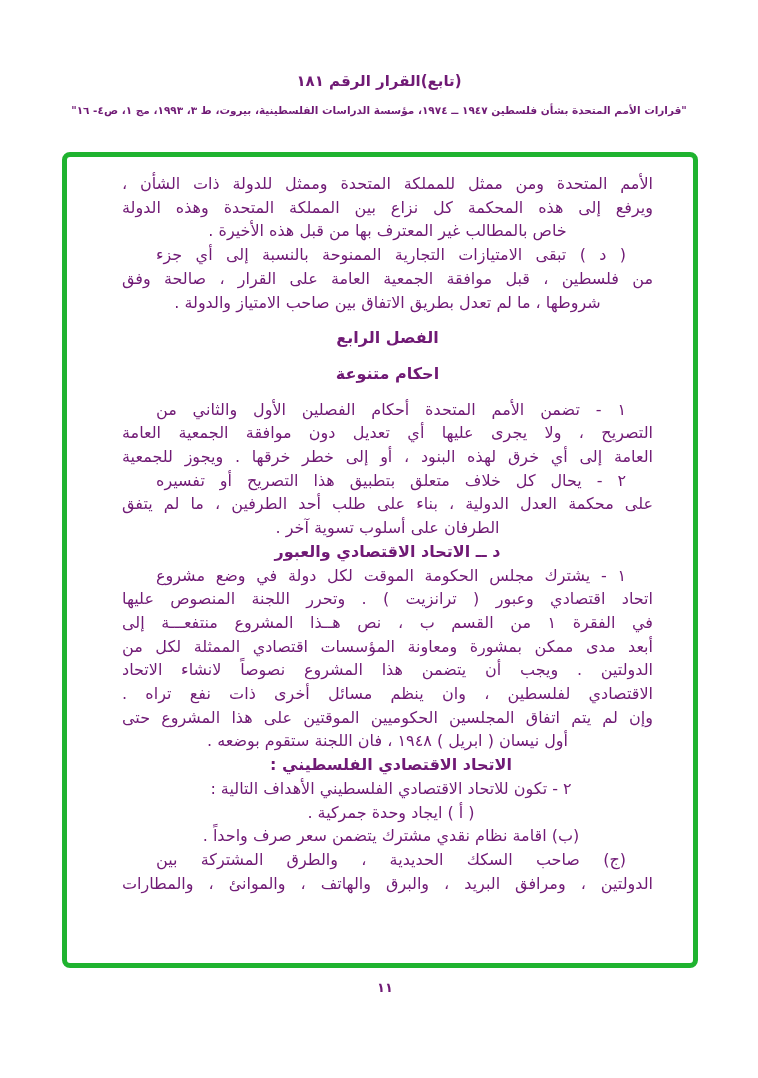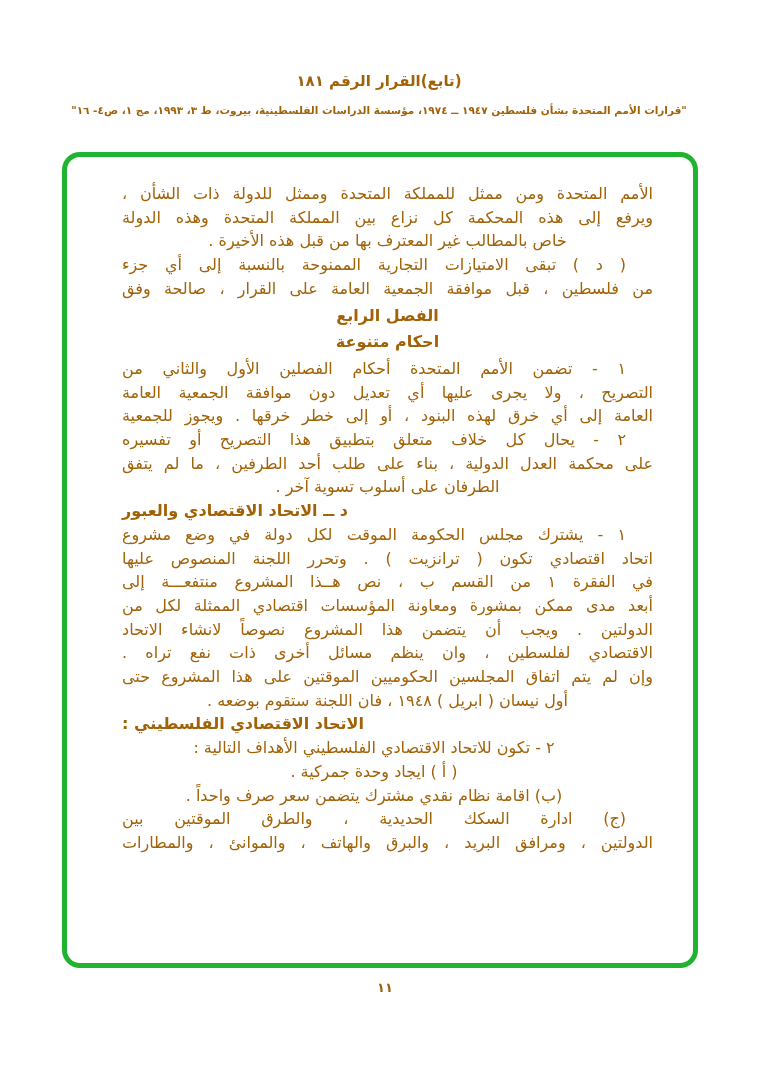--- a/index.html
+++ b/index.html
@@ -10,90 +10,91 @@
   .header-title{
     position:absolute;top:72px;left:0;right:0;text-align:center;
     font-size:15px;font-weight:700;
   }
   .header-citation{
     position:absolute;top:104px;left:0;right:0;text-align:center;
     font-size:10.5px;font-weight:700;white-space:nowrap;
   }
   .annotation-box{
     position:absolute;left:62px;top:152px;width:636px;height:816px;
-    border:5px solid #1fb32f;border-radius:18px;box-sizing:border-box;
-    padding:25px 40px 0 55px;
+    border:5px solid #1fb32f;border-radius:8px;box-sizing:border-box;
+    padding:15px 40px 0 55px;
   }
   .doc-body{font-size:16px;line-height:23.7px;text-align:right;}
   .para{margin:0;}
   .line{display:block;text-align:center;}
   .line.j{text-align:justify;text-align-last:justify;text-justify:inter-word;}
-  .line.ind,.h-right.ind{padding-right:27px;}
-  .h-center{text-align:center;font-weight:700;margin:3px 0;}
-  .h-right{text-align:left;font-weight:700;}
+  .line.ind,.h-right.ind{padding-right:27px;margin-left:34px;}
+  .h-center{text-align:center;font-weight:700;margin:12px 0;}
+  .h-right{text-align:center;font-weight:700;}
   .footer-pagenum{
     position:absolute;top:980px;left:0;right:0;text-align:center;
     font-size:13px;font-weight:700;margin-left:12px;
   }
 </style>
 </head>
 <body>
 
-<div class="page" style="background: rgb(255, 255, 255); color: #a16207;">
+<div class="page" style="background: rgb(255, 255, 255); color: #701a75;">
 
   <div class="header-title">(تابع)القرار الرقم ١٨١</div>
 
   <div class="header-citation">"قرارات الأمم المتحدة بشأن فلسطين ١٩٤٧ ــ ١٩٧٤، مؤسسة الدراسات الفلسطينية، بيروت، ط ٣، ١٩٩٣، مج ١، ص٤- ١٦"</div>
 
   <div class="annotation-box" style="border-color: rgb(31, 179, 47);">
     <div class="doc-body">
         <div class="para">
           <div class="line j">الأمم المتحدة ومن ممثل للمملكة المتحدة وممثل للدولة ذات الشأن ،</div>
           <div class="line j">ويرفع إلى هذه المحكمة كل نزاع بين المملكة المتحدة وهذه الدولة</div>
           <div class="line">خاص بالمطالب غير المعترف بها من قبل هذه الأخيرة .</div>
         </div>
         <div class="para">
           <div class="line j ind">( د ) تبقى الامتيازات التجارية الممنوحة بالنسبة إلى أي جزء</div>
           <div class="line j">من فلسطين ، قبل موافقة الجمعية العامة على القرار ، صالحة وفق</div>
+          <div class="line">شروطها ، ما لم تعدل بطريق الاتفاق بين صاحب الامتياز والدولة .</div>
         </div>
         <div class="h-center">الفصل الرابع</div>
         <div class="h-center">احكام متنوعة</div>
         <div class="para">
           <div class="line j ind">١ - تضمن الأمم المتحدة أحكام الفصلين الأول والثاني من</div>
           <div class="line j">التصريح ، ولا يجرى عليها أي تعديل دون موافقة الجمعية العامة</div>
           <div class="line j">العامة إلى أي خرق لهذه البنود ، أو إلى خطر خرقها . ويجوز للجمعية</div>
         </div>
         <div class="para">
           <div class="line j ind">٢ - يحال كل خلاف متعلق بتطبيق هذا التصريح أو تفسيره</div>
           <div class="line j">على محكمة العدل الدولية ، بناء على طلب أحد الطرفين ، ما لم يتفق</div>
           <div class="line">الطرفان على أسلوب تسوية آخر .</div>
         </div>
         <div class="h-right">د ــ الاتحاد الاقتصادي والعبور</div>
         <div class="para">
           <div class="line j ind">١ - يشترك مجلس الحكومة الموقت لكل دولة في وضع مشروع</div>
-          <div class="line j">اتحاد اقتصادي تكون ( ترانزيت ) . وتحرر اللجنة المنصوص عليها</div>
+          <div class="line j">اتحاد اقتصادي وعبور ( ترانزيت ) . وتحرر اللجنة المنصوص عليها</div>
           <div class="line j">في الفقرة ١ من القسم ب ، نص هــذا المشروع منتفعـــة إلى</div>
           <div class="line j">أبعد مدى ممكن بمشورة ومعاونة المؤسسات اقتصادي الممثلة لكل من</div>
           <div class="line j">الدولتين . ويجب أن يتضمن هذا المشروع نصوصاً لانشاء الاتحاد</div>
           <div class="line j">الاقتصادي لفلسطين ، وان ينظم مسائل أخرى ذات نفع تراه .</div>
           <div class="line j">وإن لم يتم اتفاق المجلسين الحكوميين الموقتين على هذا المشروع حتى</div>
           <div class="line">أول نيسان ( ابريل ) ١٩٤٨ ، فان اللجنة ستقوم بوضعه .</div>
         </div>
         <div class="h-right ind">الاتحاد الاقتصادي الفلسطيني :</div>
         <div class="para">
           <div class="line ind">٢ - تكون للاتحاد الاقتصادي الفلسطيني الأهداف التالية :</div>
         </div>
         <div class="para">
           <div class="line ind">( أ ) ايجاد وحدة جمركية .</div>
         </div>
         <div class="para">
           <div class="line ind">(ب) اقامة نظام نقدي مشترك يتضمن سعر صرف واحداً .</div>
         </div>
         <div class="para">
-          <div class="line j ind">(ج) ادارة السكك الحديدية ، والطرق الموقتين بين</div>
+          <div class="line j ind">(ج) صاحب السكك الحديدية ، والطرق المشتركة بين</div>
           <div class="line j">الدولتين ، ومرافق البريد ، والبرق والهاتف ، والموانئ ، والمطارات</div>
         </div>
       </div>
   </div>
 
   <div class="footer-pagenum">١١</div>
 
 </div>
 
 </body></html>

